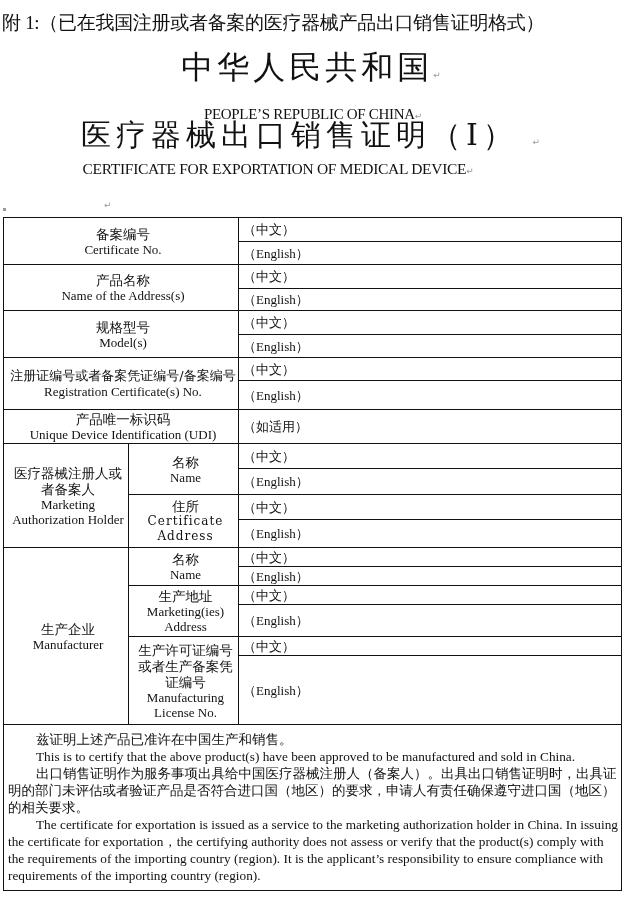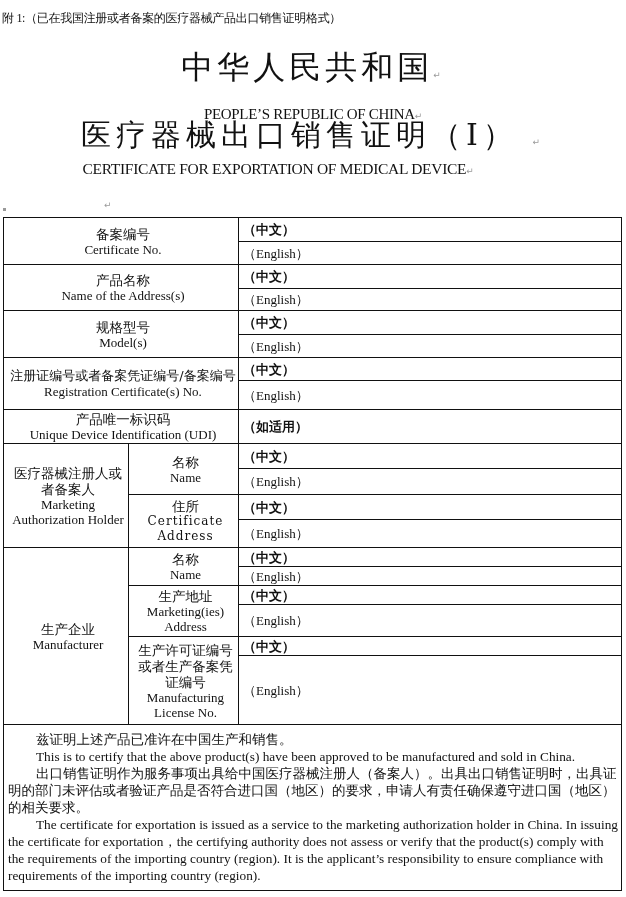--- a/index.html
+++ b/index.html
@@ -1,34 +1,34 @@
 <!DOCTYPE html>
 <html><head>
 <meta charset="utf-8">
 <style>
   html, body { margin:0; padding:0; background:#ffffff; }
   body { width:626px; height:897px; position:relative; overflow:hidden; color:#111;
          font-family:"Liberation Serif", "DejaVu Serif", serif; }
   .abs { position:absolute; }
   .pm { color:#9a9a9a; font-size:9px; font-family:"DejaVu Sans", sans-serif; }
-  #attach { left:2px; top:10px; width:624px; white-space:nowrap; font-size:12px; letter-spacing:-0.3px; }
+  #attach { left:2px; top:10px; width:624px; white-space:nowrap; font-size:19px; letter-spacing:-0.3px; }
   #prc-zh { left:0; width:626px; top:46px; text-align:center; font-size:32px; letter-spacing:4px; font-family:"DejaVu Serif", serif; }
   #prc-en { left:0; width:626px; top:106px; text-align:center; font-size:15px; letter-spacing:-0.3px; }
   #title-zh { left:0; width:626px; top:115px; text-align:center; font-size:30px; letter-spacing:5px; font-family:"DejaVu Serif", serif; }
   #title-en { left:0; width:556px; top:160px; text-align:center; font-size:15.5px; letter-spacing:-0.3px; }
   #blank-mark { left:104px; top:200px; }
   #corner-mark { left:3px; top:208px; width:3px; height:3px; background:#999; }
 
   table.cert { position:absolute; left:3px; top:217px; width:618px; border-collapse:collapse; table-layout:fixed; }
   table.cert td { border:1.5px solid #111; padding:0 0 0 4px; font-size:13px; line-height:15px; vertical-align:middle; }
   td.lbl { text-align:center; padding:0 1px; }
   td.lbl .zh { font-family:"DejaVu Sans", sans-serif; font-size:13.5px; line-height:16px; }
   td.lbl .en { font-size:13px; line-height:15px; }
   td.val { font-size:13.5px; }
-  td.val .zhval { font-family:"DejaVu Sans", sans-serif; font-size:13px;font-weight:bold; }
+  td.val .zhval { font-family:"DejaVu Sans", sans-serif; font-size:13px; }
   td.notes { padding:0 2px 0 2px; font-size:13px; line-height:16px; vertical-align:top; }
   .p-zh { font-family:"DejaVu Sans", sans-serif; font-size:13.5px; text-indent:28px; line-height:17px; }
   .p-en { text-indent:28px; line-height:17px; font-size:13.3px; }
 </style>
 </head>
 <body>
 
 <div id="attach" class="abs"><span>附 1:（已在我国注册或者备案的医疗器械产品出口销售证明格式）</span></div>
 <div id="prc-zh" class="abs"><span>中华人民共和国</span><span class="pm">↵</span></div>
 <div id="prc-en" class="abs"><span>PEOPLE’S REPUBLIC OF CHINA</span><span class="pm">↵</span></div>

